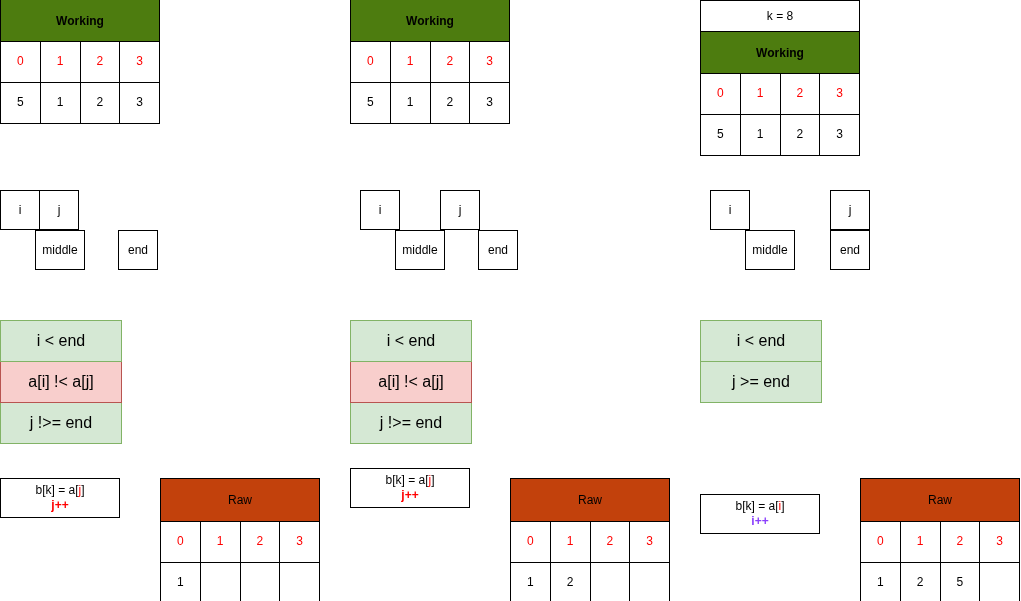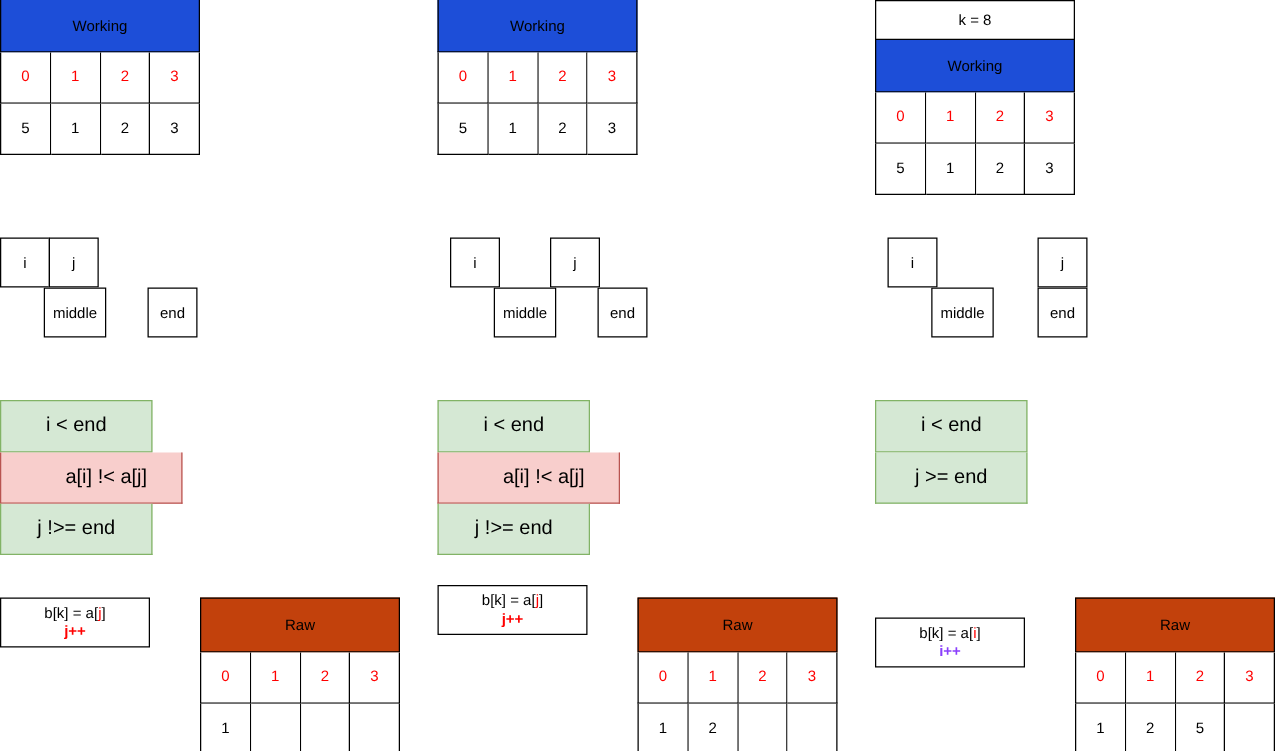--- a/index.html
+++ b/index.html
@@ -36,21 +36,22 @@
     height: 30px;
     border: 1px solid #000000;
     display: flex; align-items: center; justify-content: center;
     background: #ffffff;
   }
   .wsub {
     height: 41px;
     border: 1px solid #000000;
     border-top: none;
     display: flex; align-items: center; justify-content: center;
-    background: #1d4ed8;
+    background: #4d7c0f;
+    font-weight: bold;
   }
   .wrow { display: flex; }
   .wrow .cell { width: 40px; height: 40px; border-top: none; border-left: none; }
   .wrow .cell:first-child { border-left: 1px solid #000000; }
   .idx { color: #ff0000; }
 
   
   .pbox {
     width: 40px; height: 40px;
     border: 1px solid #000000;
@@ -62,21 +63,21 @@
   .pbox.wide { width: 44px; }
 
   
   .cond {
     width: 120px; height: 40px;
     display: flex; align-items: center; justify-content: center;
     font-size: 16px;
     white-space: nowrap;
   }
   .cond.green { background: #d5e8d4; border: 1px solid #82b366; }
-  .cond.red   { background: #f8cecc; border: 1px solid #b85450; padding-left: 24px; }
+  .cond.red   { background: #f8cecc; border: 1px solid #b85450; }
   .cond.green + .cond.green { border-top: none; }
   .cond.red   { border-top: none; }
   .cond.green.after-red { border-top: none; }
 
   
   .action {
     width: 120px; height: 40px;
     border: 1px solid #000000;
     background: #ffffff;
     display: flex; flex-direction: column;

